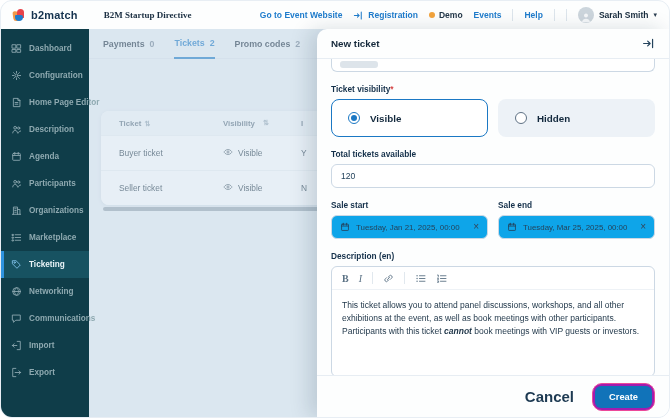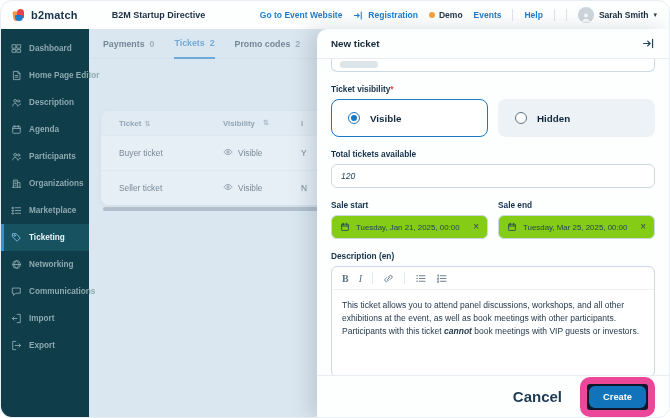--- a/index.html
+++ b/index.html
@@ -2,28 +2,28 @@
 <html><head>
 <meta charset="utf-8">
 <style>
   * { margin:0; padding:0; box-sizing:border-box; }
   html,body { background:#ffffff; font-family:"Liberation Sans", sans-serif; }
   .screen { position:relative; width:670px; height:418px; border-radius:12px; overflow:hidden;
             background:#e3ecf4; border:1px solid #e8eef4; }
 
   
   .topbar { position:absolute; top:0; left:0; right:0; height:28px; background:#fdfefe;
-            display:flex; align-items:center; padding:0 12px; z-index:30;gap:8px; }
+            display:flex; align-items:center; padding:0 12px; z-index:30; }
   .brand { display:flex; align-items:center; gap:5px; }
   .logo-mark { width:13px; height:13px; position:relative; }
   .logo-mark .l1 { position:absolute; left:0; top:2px; width:7px; height:10px; background:#f2994a; border-radius:2px 5px 1px 3px; transform:rotate(-8deg); }
   .logo-mark .l2 { position:absolute; left:4px; top:0; width:7px; height:9px; background:#e8434a; border-radius:4px 4px 1px 4px; }
   .logo-mark .l3 { position:absolute; left:2px; top:6px; width:8px; height:6px; background:#1f7ccc; border-radius:1px 2px 4px 4px; }
   .logo-text { font-size:11px; font-weight:bold; color:#14324e; letter-spacing:.2px; }
-  .event-name { font-size:9px; font-weight:bold; color:#1b2f42; margin-left:26px; }
+  .event-name { font-size:9px; font-weight:bold; color:#1b2f42; margin-left:26px;font-family:Liberation Serif, serif; }
   .topbar-right { margin-left:auto; display:flex; align-items:center; gap:11px; }
   .tlink { font-size:8.5px; color:#1f7ccc; font-weight:bold; cursor:pointer; display:flex; align-items:center; gap:4px; }
   .tplain { font-size:8.5px; color:#24384a; font-weight:bold; display:flex; align-items:center; gap:4px; }
   .dot-demo { width:6px; height:6px; border-radius:50%; background:#f2a33c; display:inline-block; }
   .dot-new { width:7px; height:7px; border-radius:50%; background:#3a4a56; display:inline-block; }
   .tdiv { width:1px; height:12px; background:#dde5ec; }
   .userbox { display:flex; align-items:center; gap:5px; cursor:pointer; }
   .avatar { width:16px; height:16px; border-radius:50%; background:#ccd5dc; display:flex; align-items:flex-end; justify-content:center; overflow:hidden; }
   .uname { font-size:8.5px; color:#182c3e; font-weight:bold; }
   .caret { font-size:7px; color:#2a3d4f; }
@@ -75,40 +75,40 @@
   .req { color:#d64545; }
   .radio-row { display:flex; gap:10px; }
   .radio-card { flex:1; height:38px; border-radius:8px; display:flex; align-items:center; gap:10px; padding-left:16px; cursor:pointer; }
   .radio-card.sel { border:1.5px solid #1b78c4; background:#ffffff; }
   .radio-card.unsel { background:#edf2f7; border:1.5px solid transparent; }
   .rdo { width:12px; height:12px; border-radius:50%; border:1.5px solid #5f7285; position:relative; background:#fff; }
   .radio-card.sel .rdo { border-color:#1b78c4; }
   .radio-card.sel .rdo::after { content:""; position:absolute; inset:2px; border-radius:50%; background:#1b78c4; }
   .rlabel { font-size:9.8px; font-weight:bold; color:#13293d; }
   .tinput { height:24px; border:1px solid #ccd8e4; border-radius:6px; width:100%; padding:0 9px; font-size:8.6px;
-            color:#24435c; background:#fff; font-family:"Liberation Sans", sans-serif;font-style:italic; }
+            color:#24435c; background:#fff; font-family:"Liberation Sans", sans-serif; }
   .two-col { display:flex; gap:10px;justify-content:space-between; }
   .two-col > div { flex:1; }
-  .date-field { height:24px; border:1px solid #ccd8e4; border-radius:6px; background:#84cc16; display:flex;
+  .date-field { height:24px; border:1px solid #ccd8e4; border-radius:6px; background:#0ea5e9; display:flex;
                 align-items:center; padding:0 8px; gap:6px; cursor:pointer; }
   .date-field svg { width:10px; height:10px; stroke:#24435c; fill:none; stroke-width:1.3; stroke-linecap:round; }
   .date-text { font-size:7.9px; color:#24435c; flex:1; white-space:nowrap; }
   .clear-x { font-size:10px; color:#33465a; cursor:pointer; line-height:1; }
   .editor { border:1px solid #ccd8e4; border-radius:6px; background:#fff; }
   .ed-toolbar { display:flex; align-items:center; gap:10px; height:23px; padding:0 10px; color:#5b7285; border-bottom:1px solid #eef2f6; }
   .ed-btn { font-size:10px; cursor:pointer; color:#5b7285; display:flex; align-items:center; }
   .ed-btn.bold { font-weight:bold; font-family:"Liberation Serif", serif; }
   .ed-btn.italic { font-style:italic; font-family:"Liberation Serif", serif; }
   .ed-btn svg { width:11px; height:11px; stroke:#5b7285; fill:none; stroke-width:1.3; stroke-linecap:round; stroke-linejoin:round; }
   .ed-div { width:1px; height:12px; background:#e1e8ee; }
   .ed-text { padding:9px 10px; font-size:8.5px; line-height:1.55; color:#1d3447; height:86px; cursor:text; }
   .drawer-foot { position:absolute; left:0; right:0; bottom:0; height:42px; border-top:1px solid #e7edf3;
                  display:flex; align-items:center; justify-content:flex-end; padding-right:14px; background:#fdfefe; }
   .cancel-btn { font-size:15px; font-weight:bold; color:#1d3a52; cursor:pointer; margin-right:18px; }
-  .annot { border:7px solid #ec4899; border-radius:10px; padding:2px; background:#0f172a; }
+  .annot { border:1px solid #ec4899; border-radius:10px; padding:2px; background:#a21caf; }
   .create-btn { background:#1173b9; color:#ffffff; font-size:9.3px; font-weight:bold; border:none; cursor:pointer;
                 border-radius:6px; padding:6px 14px; font-family:"Liberation Sans", sans-serif; }
 </style>
 </head>
 <body>
 
 <div class="screen">
 
   <header class="topbar">
     <div class="brand">
@@ -153,20 +153,29 @@
   </header>
 
   <aside class="sidebar">
     <div class="side-item">
       <span class="sicon">
           <svg viewBox="0 0 16 16">
             <path d="M2 2.5h5v5H2zM9 2.5h5v5H9zM2 9.5h5v4H2zM9 9.5h5v4H9z"></path>
           </svg>
         </span>
       <span class="slabel">Dashboard</span>
+    </div>
+    <div class="side-item">
+      <span class="sicon">
+          <svg viewBox="0 0 16 16">
+            <circle cx="8" cy="8" r="2.2"></circle>
+            <path d="M8 2v2M8 12v2M2 8h2M12 8h2M3.8 3.8l1.4 1.4M10.8 10.8l1.4 1.4M12.2 3.8l-1.4 1.4M5.2 10.8l-1.4 1.4"></path>
+          </svg>
+        </span>
+      <span class="slabel">Configuration</span>
     </div>
     <div class="side-item">
       <span class="sicon">
           <svg viewBox="0 0 16 16">
             <path d="M4 2h6l3 3v9H4z"></path>
             <path d="M10 2v3h3M6 8h4M6 10.5h4"></path>
           </svg>
         </span>
       <span class="slabel">Home Page Editor</span>
     </div>

